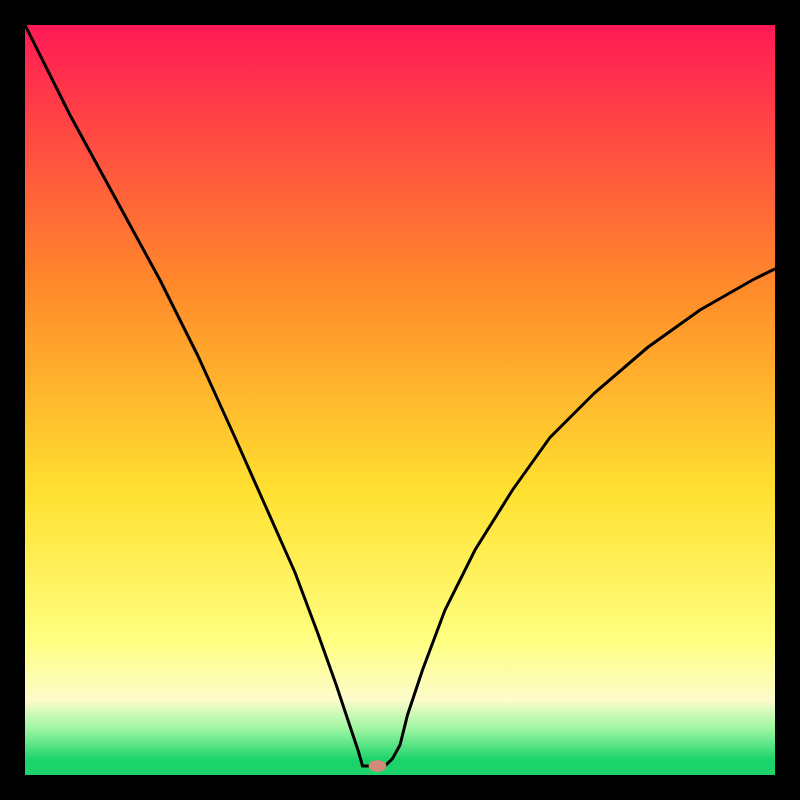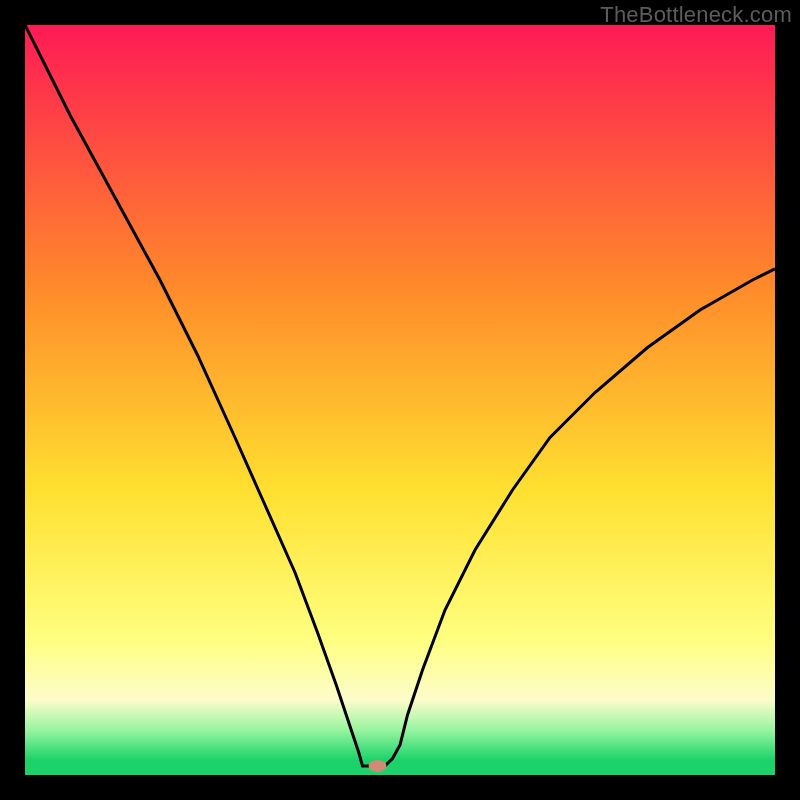--- a/index.html
+++ b/index.html
@@ -34,21 +34,20 @@
     font-weight: 500;
     letter-spacing: 0.2px;
     z-index: 5;
   }
   svg { display: block; }
 </style>
 </head>
 <body>
 
 <div class="frame">
-  <div class="watermark">TheBottleneck.com</div>
   <div class="plot">
     <svg id="chart-svg" viewBox="0 0 750 750" width="750" height="750" preserveAspectRatio="none">
       <defs>
         <linearGradient id="bg-grad" x1="0" y1="0" x2="0" y2="1">
             <stop offset="0.00%" stop-color="#ff1a55"></stop>
             <stop offset="35.00%" stop-color="#ff8a2a"></stop>
             <stop offset="62.00%" stop-color="#ffe030"></stop>
             <stop offset="82.00%" stop-color="#ffff80"></stop>
             <stop offset="90.00%" stop-color="#fdfccb"></stop>
             <stop offset="94.00%" stop-color="#98f5a0"></stop>

